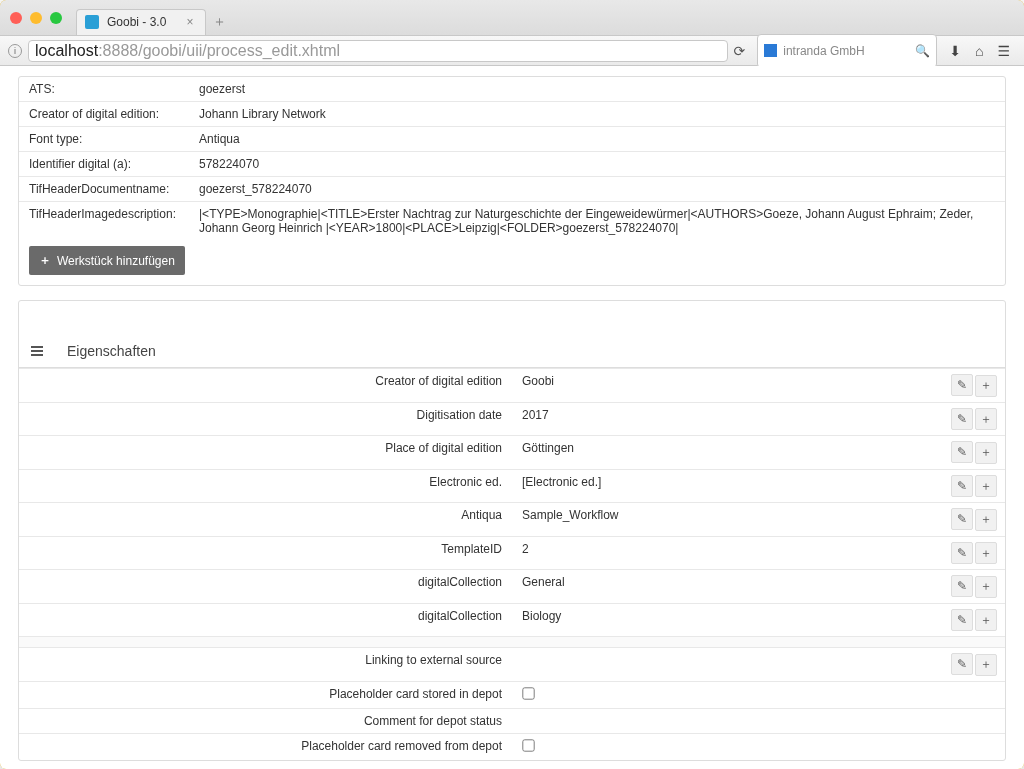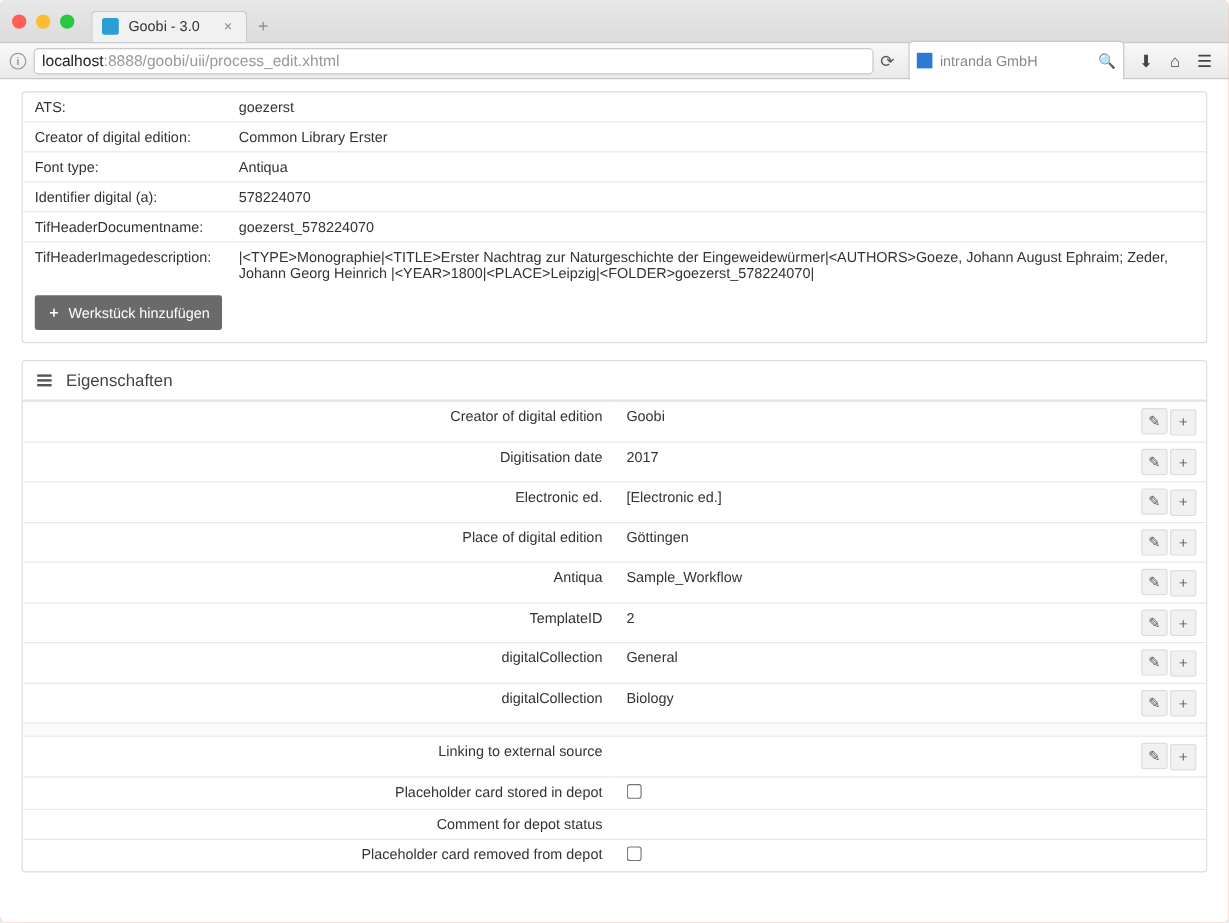--- a/index.html
+++ b/index.html
@@ -9,21 +9,21 @@
     background: #fff;
     color: #333;
   }
   .window {
     width: 1024px;
     height: 769px;
     margin: 0 auto;
     border-radius: 6px;
     box-shadow: 0 10px 40px rgba(0,0,0,0.25);
     overflow: hidden;
-    background: #fca5a5;
+    background: #eab308;
     display: flex;
     flex-direction: column;
   }
   
   .titlebar {
     height: 36px;
     background: linear-gradient(#e8e8e8,#dcdcdc);
     border-bottom: 1px solid #c8c8c8;
     display: flex;
     align-items: center;
@@ -69,21 +69,21 @@
   .urlfield {
     flex:1;
     height:22px;
     background:#fff;
     border:1px solid #c8c8c8;
     border-radius:4px;
     padding: 0 6px;
     display:flex;
     align-items:center;
     color:#666;
-    font-size:13px;
+    font-size:16px;
     overflow:hidden;
     white-space:nowrap;
   }
   .urlfield .host { color:#222; }
   .urlfield .rest { color:#999; }
   .reload { font-size:14px; color:#555; padding-right:6px;}
   .searchfield {
     width:180px; height:22px; background:#fff; border:1px solid #c8c8c8; border-radius:4px;
     display:flex; align-items:center; padding:16px 6px; gap:6px; color:#888; font-size:12px;
   }
@@ -105,21 +105,22 @@
     background:#fff;
   }
   .panel-heading {
     padding: 8px 12px;
     border-bottom:1px solid #ddd;
     font-size: 14px;
     font-weight: 500;
     color:#444;
     display:flex;
     align-items:center;
-    gap:12px;
+    gap:24px;
+    margin-top:34px;
   }
   .list-icon {
     display:inline-block; width:12px;height:10px;
     background:
       linear-gradient(#555,#555) 0 0/100% 2px no-repeat,
       linear-gradient(#555,#555) 0 4px/100% 2px no-repeat,
       linear-gradient(#555,#555) 0 8px/100% 2px no-repeat;
   }
   table {
     width:100%;
@@ -215,21 +216,21 @@
 
     <div class="panel no-head">
       <table>
         <tbody id="wp-rows">
             <tr>
               <td class="klabel">ATS:</td>
               <td class="vcell">goezerst</td>
             </tr>
             <tr>
               <td class="klabel">Creator of digital edition:</td>
-              <td class="vcell">Common Library Erster</td>
+              <td class="vcell">Johann Library Network</td>
             </tr>
             <tr>
               <td class="klabel">Font type:</td>
               <td class="vcell">Antiqua</td>
             </tr>
             <tr>
               <td class="klabel">Identifier digital (a):</td>
               <td class="vcell">578224070</td>
             </tr>
             <tr>
@@ -261,27 +262,27 @@
               <td class="pk">Creator of digital edition</td>
               <td class="pv">Goobi</td>
               <td class="actions"><span class="iconbtn">✎</span><span class="iconbtn">＋</span></td>
             </tr>
             <tr>
               <td class="pk">Digitisation date</td>
               <td class="pv">2017</td>
               <td class="actions"><span class="iconbtn">✎</span><span class="iconbtn">＋</span></td>
             </tr>
             <tr>
+              <td class="pk">Place of digital edition</td>
+              <td class="pv">Göttingen</td>
+              <td class="actions"><span class="iconbtn">✎</span><span class="iconbtn">＋</span></td>
+            </tr>
+            <tr>
               <td class="pk">Electronic ed.</td>
               <td class="pv">[Electronic ed.]</td>
-              <td class="actions"><span class="iconbtn">✎</span><span class="iconbtn">＋</span></td>
-            </tr>
-            <tr>
-              <td class="pk">Place of digital edition</td>
-              <td class="pv">Göttingen</td>
               <td class="actions"><span class="iconbtn">✎</span><span class="iconbtn">＋</span></td>
             </tr>
             <tr>
               <td class="pk">Antiqua</td>
               <td class="pv">Sample_Workflow</td>
               <td class="actions"><span class="iconbtn">✎</span><span class="iconbtn">＋</span></td>
             </tr>
             <tr>
               <td class="pk">TemplateID</td>
               <td class="pv">2</td>

